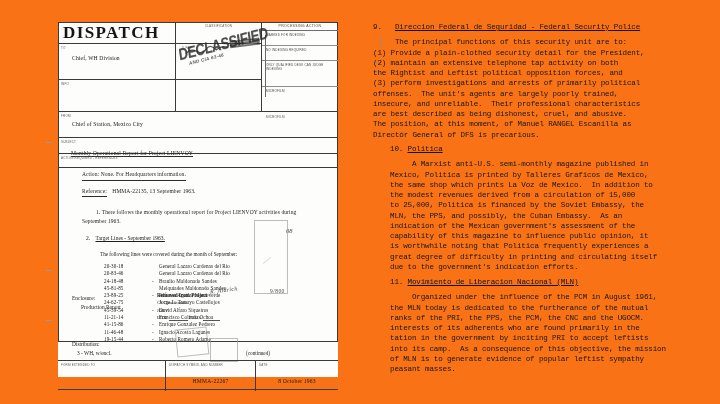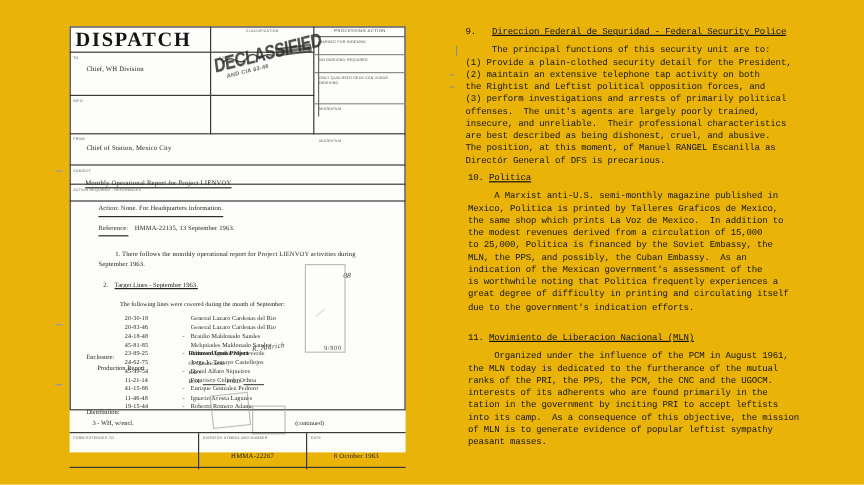--- a/index.html
+++ b/index.html
@@ -4,21 +4,21 @@
 <style>
   html, body {
     margin: 0;
     padding: 0;
     background: #ffffff;
   }
   #page {
     position: relative;
     width: 720px;
     height: 404px;
-    background: #eab308;
+    background: #f97316;
     overflow: hidden;
     font-family: "Liberation Serif", serif;
     text-decoration: underline;
   }
 
   
   #left-page {
     position: absolute;
     left: 0; top: 0;
     width: 360px; height: 404px;
@@ -632,21 +632,21 @@
       </div>
     </div>
   </div>
 
   <div id="right-page">
 
     <div class="margin-tick" style="left:8px; top:38px; width:1px; height:9px;"></div>
     <div class="margin-tick" style="left:3px; top:62px; width:3px; height:1px;"></div>
     <div class="margin-tick" style="left:3px; top:72px; width:3px; height:1px;"></div>
 
-    <div class="sec-block" style="position:absolute; left:16px; top:22px;">
+    <div class="sec-block" style="position:absolute; left:1px; top:22px;">
       <div class="sec-head"><span class="sec-num">9.</span>   <u class="u">Direccion Federal de Seguridad - Federal Security Police</u></div>
       <div class="rp">     The principal functions of this security unit are to:</div>
       <div class="rp">(1) Provide a plain-clothed security detail for the President,</div>
       <div class="rp">(2) maintain an extensive telephone tap activity on both</div>
       <div class="rp">the Rightist and Leftist political opposition forces, and</div>
       <div class="rp">(3) perform investigations and arrests of primarily political</div>
       <div class="rp">offenses.  The unit's agents are largely poorly trained,</div>
       <div class="rp">insecure, and unreliable.  Their professional characteristics</div>
       <div class="rp">are best described as being dishonest, cruel, and abusive.</div>
       <div class="rp">The position, at this moment, of Manuel RANGEL Escanilla as</div>
@@ -655,20 +655,21 @@
 
     <div class="sec-block" style="position:absolute; left:18px; top:144px;">
       <div class="sec-head"><span class="sec-num">10.</span> <u class="u">Politica</u></div>
       <div class="rp">     A Marxist anti-U.S. semi-monthly magazine published in</div>
       <div class="rp">Mexico, Politica is printed by Talleres Graficos de Mexico,</div>
       <div class="rp">the same shop which prints La Voz de Mexico.  In addition to</div>
       <div class="rp">the modest revenues derived from a circulation of 15,000</div>
       <div class="rp">to 25,000, Politica is financed by the Soviet Embassy, the</div>
       <div class="rp">MLN, the PPS, and possibly, the Cuban Embassy.  As an</div>
       <div class="rp">indication of the Mexican government's assessment of the</div>
+      <div class="rp">capability of this magazine to influence public opinion, it</div>
       <div class="rp">is worthwhile noting that Politica frequently experiences a</div>
       <div class="rp">great degree of difficulty in printing and circulating itself</div>
       <div class="rp">due to the government's indication efforts.</div>
     </div>
 
     <div class="sec-block" style="position:absolute; left:18px; top:277px;">
       <div class="sec-head"><span class="sec-num">11.</span> <u class="u">Movimiento de Liberacion Nacional (MLN)</u></div>
       <div class="rp">     Organized under the influence of the PCM in August 1961,</div>
       <div class="rp">the MLN today is dedicated to the furtherance of the mutual</div>
       <div class="rp">ranks of the PRI, the PPS, the PCM, the CNC and the UGOCM.</div>

